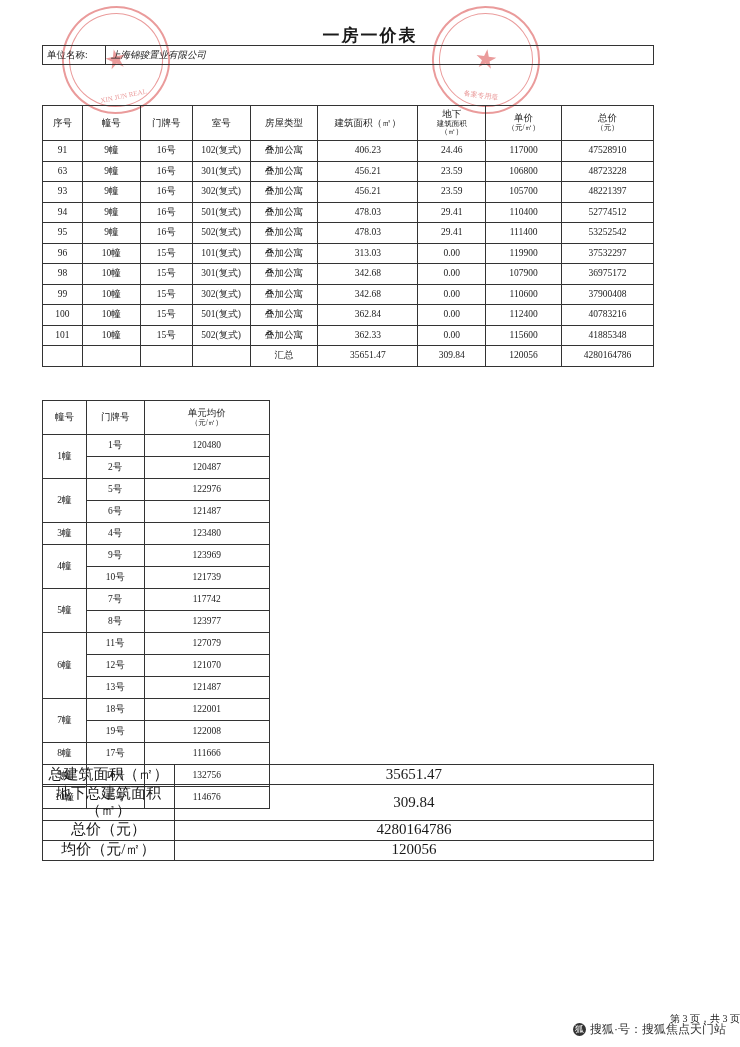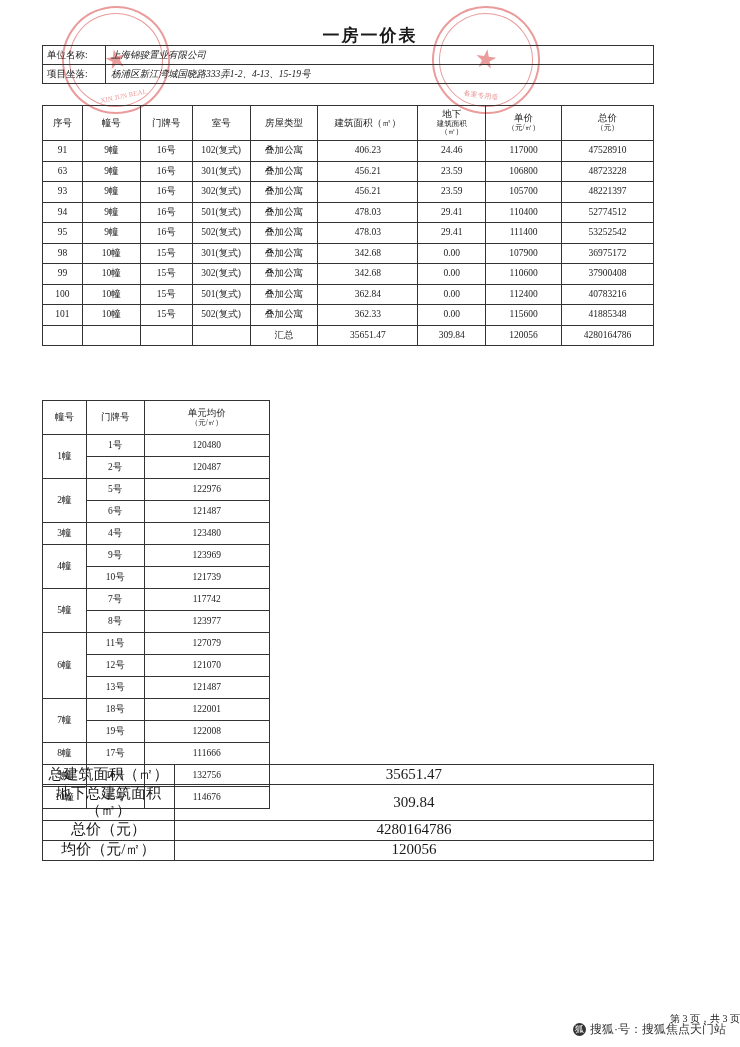--- a/index.html
+++ b/index.html
@@ -225,24 +225,20 @@
     <div class="ring"></div>
     <div class="star">★</div>
     <div class="bottom-text">备案专用章</div>
   </div>
 
   <table class="info-table">
     <tbody id="info-body">
         <tr>
           <td class="label">单位名称:</td>
           <td class="value">上海锦骏置业有限公司</td>
-        </tr>
-        <tr>
-          <td class="label">项目坐落:</td>
-          <td class="value">杨浦区新江湾城国晓路333弄1-2、4-13、15-19号</td>
         </tr>
       </tbody>
   </table>
 
   <table class="price-table">
     <colgroup>
       <col class="c0">
         <col class="c1">
         <col class="c2">
         <col class="c3">
@@ -337,20 +333,31 @@
           <td>9幢</td>
           <td>16号</td>
           <td>502(复式)</td>
           <td>叠加公寓</td>
           <td>478.03</td>
           <td>29.41</td>
           <td>111400</td>
           <td>53252542</td>
         </tr>
         <tr>
+          <td>96</td>
+          <td>10幢</td>
+          <td>15号</td>
+          <td>101(复式)</td>
+          <td>叠加公寓</td>
+          <td>313.03</td>
+          <td>0.00</td>
+          <td>119900</td>
+          <td>37532297</td>
+        </tr>
+        <tr>
           <td>98</td>
           <td>10幢</td>
           <td>15号</td>
           <td>301(复式)</td>
           <td>叠加公寓</td>
           <td>342.68</td>
           <td>0.00</td>
           <td>107900</td>
           <td>36975172</td>
         </tr>

